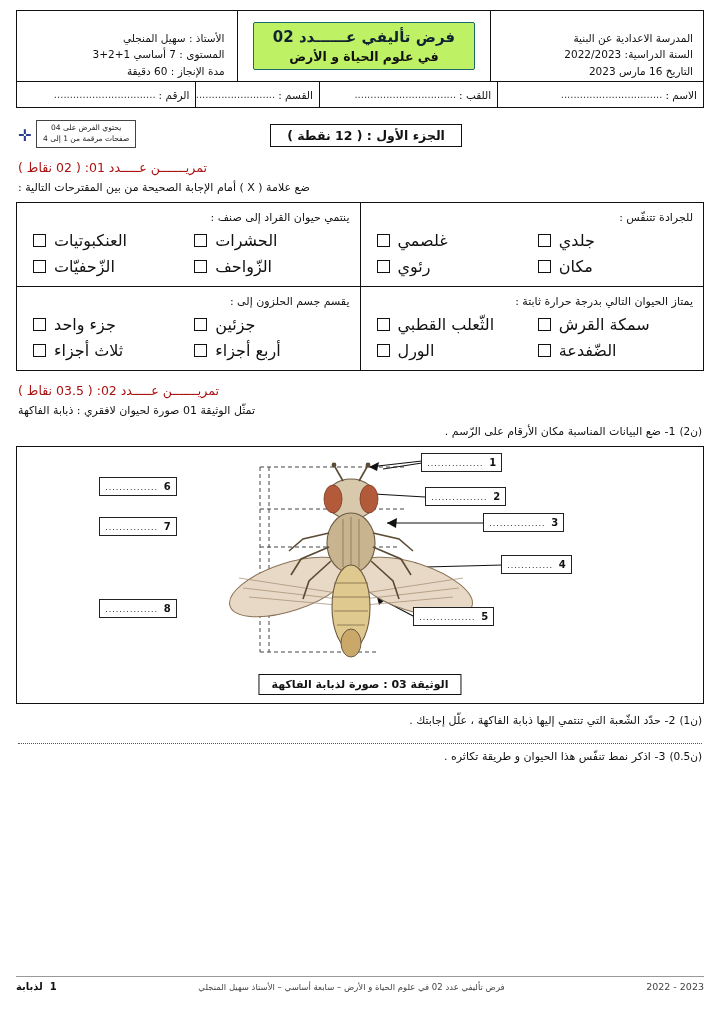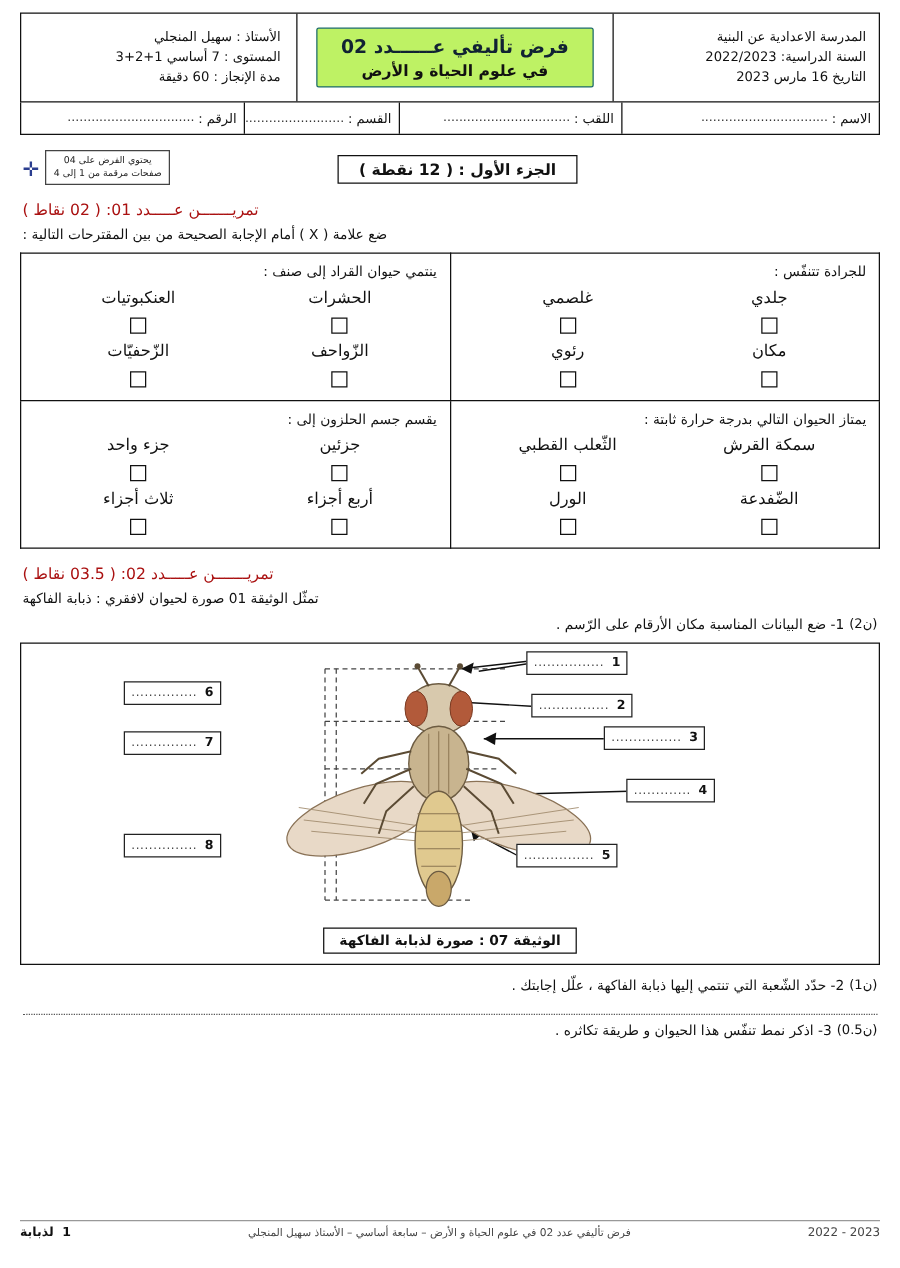--- a/index.html
+++ b/index.html
@@ -24,21 +24,21 @@
   .header {
     display: flex;
     flex-direction: row;
     width: 100%;
     border: 1.2px solid #111;
     height: 72px;
   }
   .hdr-cell {
     display: flex;
     flex-direction: column;
-    justify-content: center;
+    justify-content: flex-end;
     align-items: center;
     padding: 2px 6px;
   }
   .hdr-right {
     width: 31%;
     border-left: 1.2px solid #111;
     align-items: flex-start;
     font-size: 10.5px;
     line-height: 1.55;
     padding-right: 10px;
@@ -153,23 +153,22 @@
     display: grid;
     grid-template-columns: 1fr 1fr;
     row-gap: 7px;
     column-gap: 0px;
   }
   .opt {
     display: flex;
     align-items: center;
     justify-content: flex-end;
     gap: 8px;
-    font-size: 13px;
+    font-size: 16px;
     padding-left: 6px;
-    flex-direction: column;
   }
   .chk {
     width: 13px; height: 13px;
     border: 1.1px solid #111;
     display: inline-block;
     flex: 0 0 auto;
   }
 
   
   .line-q {
@@ -499,21 +498,21 @@
     </div>
     <div class="label-box" style="top:70px; left:82px;">
       <span class="num">7</span>
       <span class="dots">...............</span>
     </div>
     <div class="label-box" style="top:152px; left:82px;">
       <span class="num">8</span>
       <span class="dots">...............</span>
     </div>
 
-    <div class="fig-caption">الوثيقة 07 : صورة لذبابة الفاكهة</div>
+    <div class="fig-caption">الوثيقة 03 : صورة لذبابة الفاكهة</div>
   </div>
 
   <div class="line-q" style="margin-top:10px;">
     <span class="mark">(1ن)</span>
     <span class="q-text">2- حدّد الشّعبة التي تنتمي إليها ذبابة الفاكهة ، علّل إجابتك .</span>
   </div>
   <div class="ans-line"></div>
 
   <div class="line-q" style="margin-top:6px;">
     <span class="mark">(0.5ن)</span>

